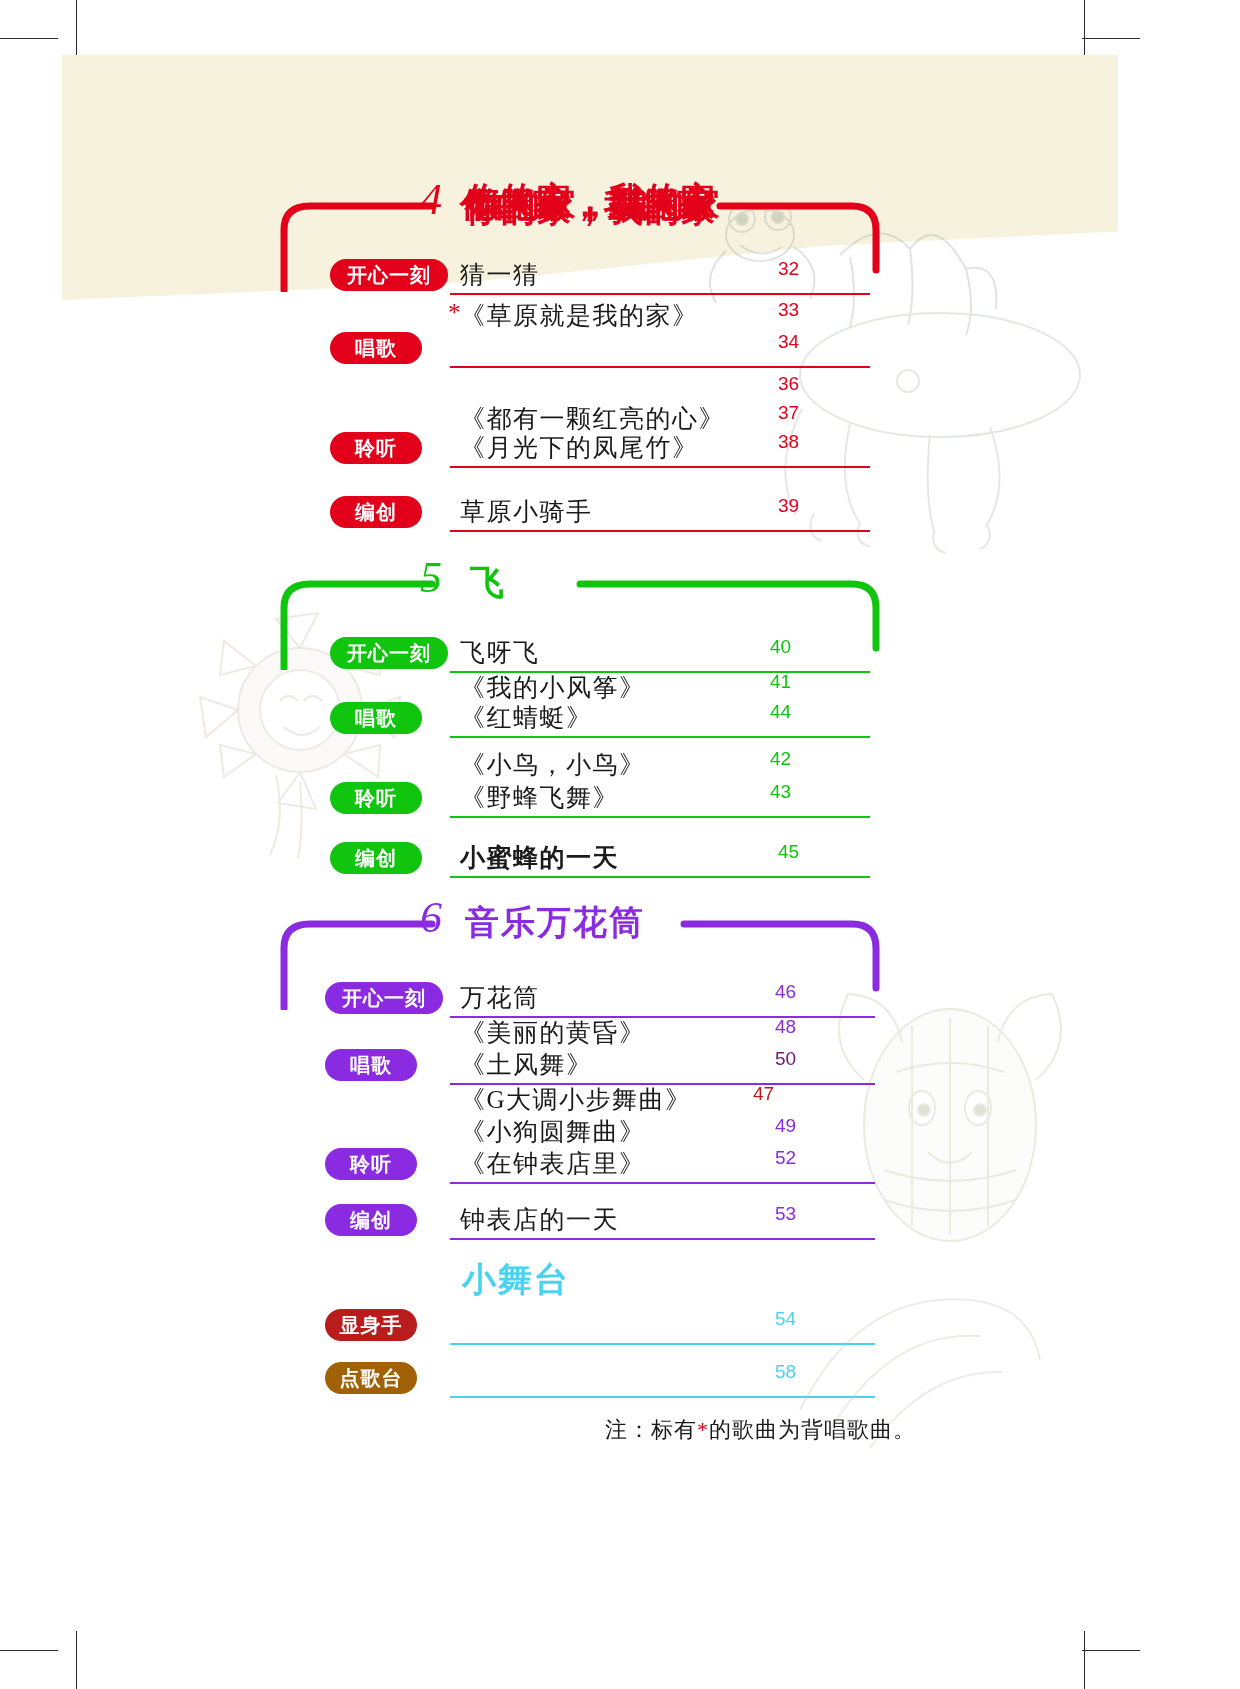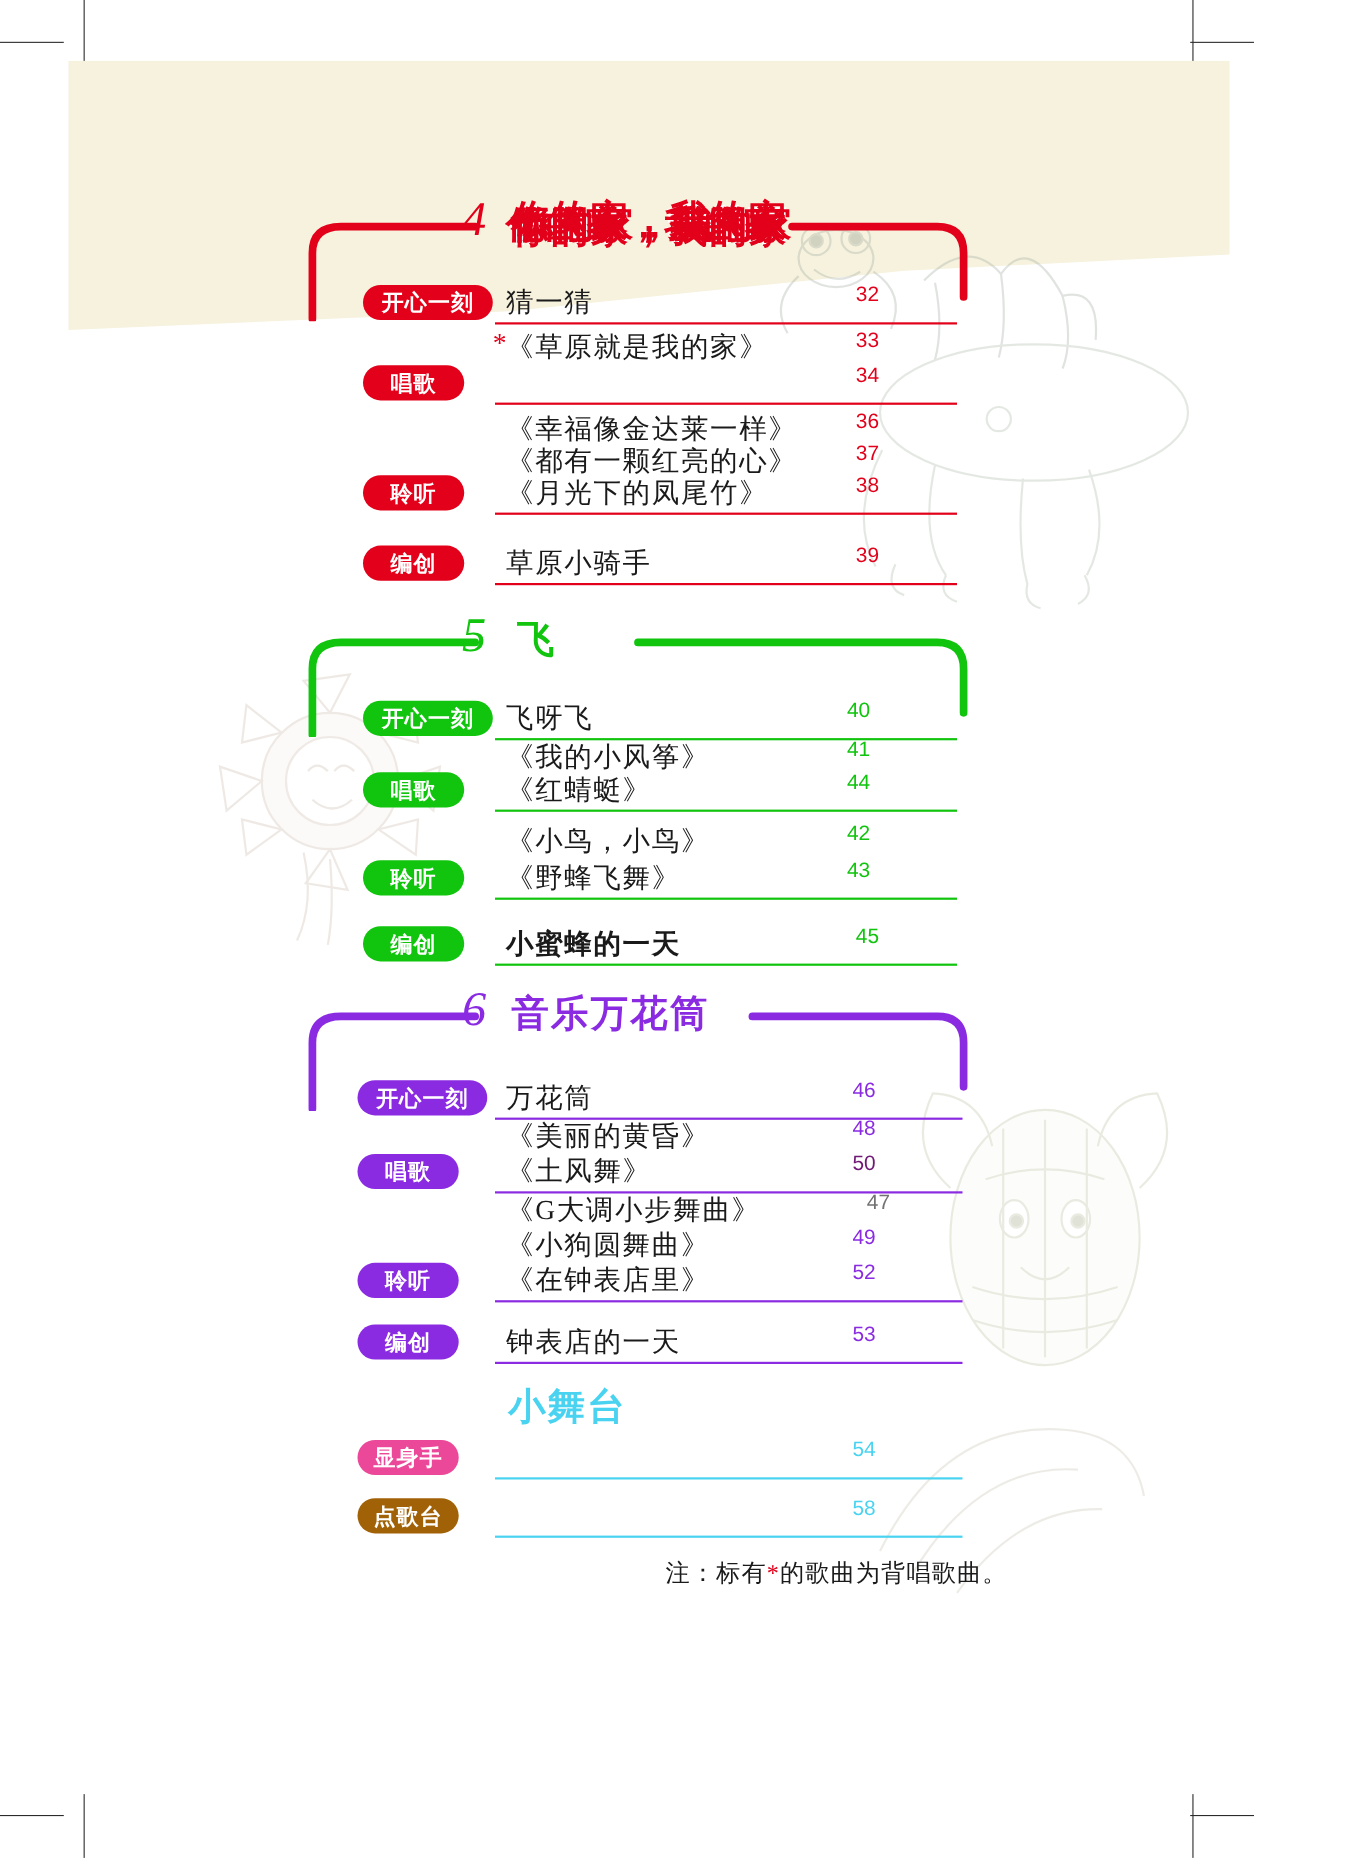--- a/index.html
+++ b/index.html
@@ -201,21 +201,20 @@
     <div class="pageno" style="left:448px;color:#e2001a;">33</div>
   </div>
 
   <div class="row" style="left:330px;top:328px;width:540px;">
     <div class="pill w-mid" style="background:#e2001a;">唱歌</div>
     <div class="pageno" style="left:448px;color:#e2001a;">34</div>
     <div class="rule" style="left:120px;top:38px;width:420px;background:#e2001a;"></div>
   </div>
 
   <div class="row" style="left:330px;top:370px;width:540px;">
-    <div class="entry" style="left:130px;">《幸福像金达莱一样》</div>
     <div class="pageno" style="left:448px;color:#e2001a;">36</div>
   </div>
   <div class="row" style="left:330px;top:399px;width:540px;">
     <div class="entry" style="left:130px;">《都有一颗红亮的心》</div>
     <div class="pageno" style="left:448px;color:#e2001a;">37</div>
   </div>
   <div class="row" style="left:330px;top:428px;width:540px;">
     <div class="pill w-mid" style="background:#e2001a;">聆听</div>
     <div class="entry" style="left:130px;">《月光下的凤尾竹》</div>
     <div class="pageno" style="left:448px;color:#e2001a;">38</div>
@@ -299,21 +298,21 @@
 
   <div class="row" style="left:325px;top:1045px;width:540px;">
     <div class="pill w-mid" style="background:#8a2be2;">唱歌</div>
     <div class="entry" style="left:135px;">《土风舞》</div>
     <div class="pageno" style="left:450px;color:#701a75;">50</div>
     <div class="rule" style="left:125px;top:38px;width:425px;background:#8a2be2;"></div>
   </div>
 
   <div class="row" style="left:325px;top:1080px;width:540px;">
     <div class="entry" style="left:135px;">《G大调小步舞曲》</div>
-    <div class="pageno" style="left:463px;color:#737373;">47</div>
+    <div class="pageno" style="left:428px;color:#b91c1c;">47</div>
   </div>
   <div class="row" style="left:325px;top:1112px;width:540px;">
     <div class="entry" style="left:135px;">《小狗圆舞曲》</div>
     <div class="pageno" style="left:450px;color:#8a2be2;">49</div>
   </div>
   <div class="row" style="left:325px;top:1144px;width:540px;">
     <div class="pill w-mid" style="background:#8a2be2;">聆听</div>
     <div class="entry" style="left:135px;">《在钟表店里》</div>
     <div class="pageno" style="left:450px;color:#8a2be2;">52</div>
     <div class="rule" style="left:125px;top:38px;width:425px;background:#8a2be2;"></div>
@@ -322,21 +321,21 @@
   <div class="row" style="left:325px;top:1200px;width:540px;">
     <div class="pill w-mid" style="background:#8a2be2;">编创</div>
     <div class="entry" style="left:135px;">钟表店的一天</div>
     <div class="pageno" style="left:450px;color:#8a2be2;">53</div>
     <div class="rule" style="left:125px;top:38px;width:425px;background:#8a2be2;"></div>
   </div>
 
   <div class="chap-title outline-blue" style="left:462px;top:1262px;">小舞台</div>
 
   <div class="row" style="left:325px;top:1305px;width:540px;">
-    <div class="pill w-mid" style="background:#ec4899;">显身手</div>
+    <div class="pill w-mid" style="background:#b91c1c;">显身手</div>
     <div class="pageno" style="left:450px;color:#4ad3f0;">54</div>
     <div class="rule" style="left:125px;top:38px;width:425px;background:#4ad3f0;"></div>
   </div>
 
   <div class="row" style="left:325px;top:1358px;width:540px;">
     <div class="pill w-mid" style="background:#a16207;">点歌台</div>
     <div class="pageno" style="left:450px;color:#4ad3f0;">58</div>
     <div class="rule" style="left:125px;top:38px;width:425px;background:#4ad3f0;"></div>
   </div>
 

